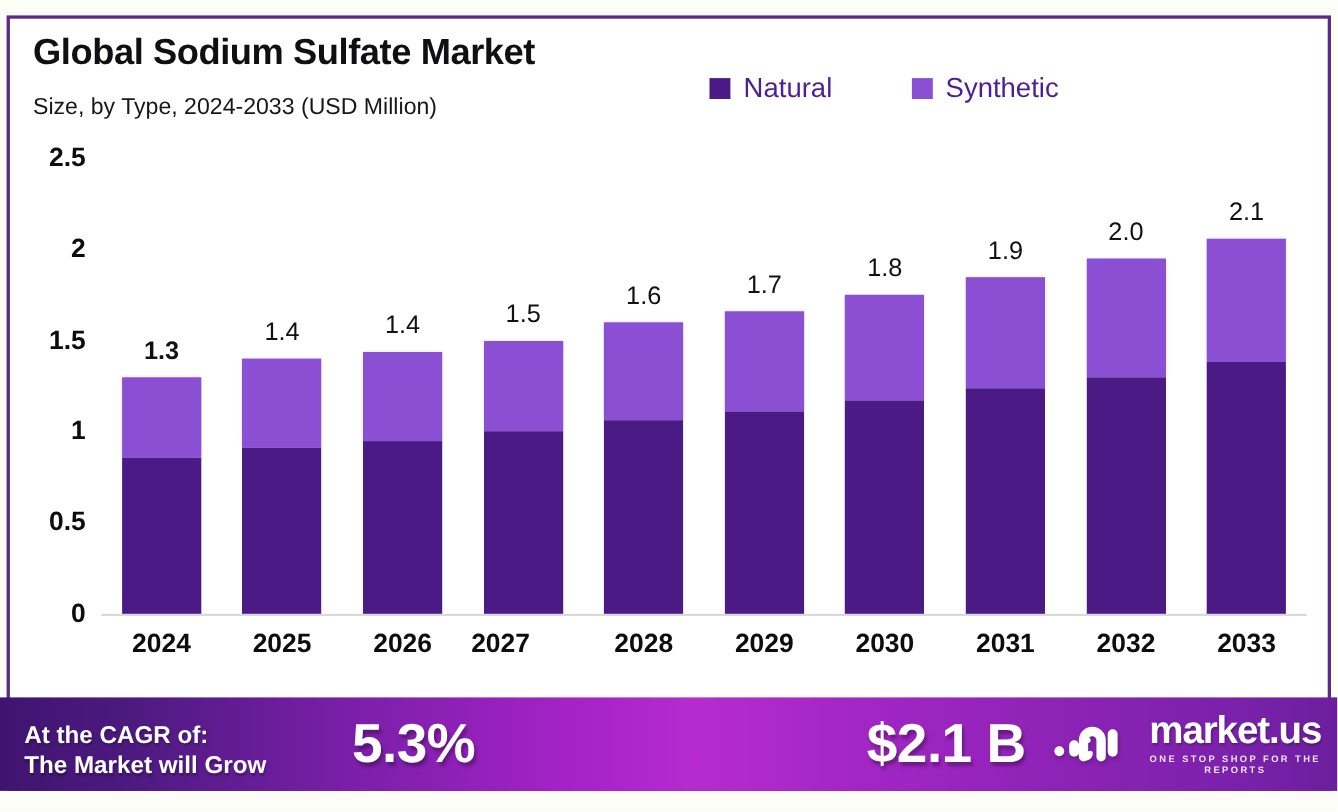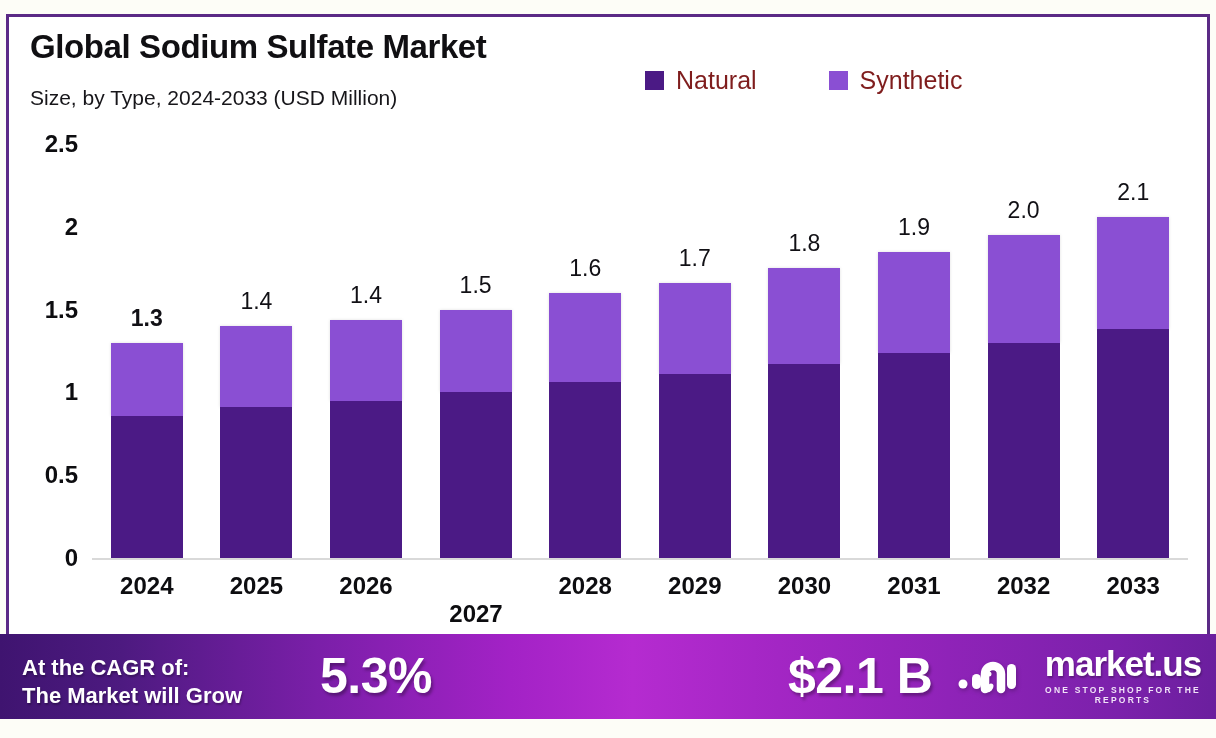--- a/index.html
+++ b/index.html
@@ -65,21 +65,21 @@
     gap: 12px;
   }
   .legend-swatch {
     width: 19px;
     height: 19px;
     display: inline-block;
     flex: none;
   }
   .legend-label {
     font-size: 25px;
-    color: #7f1d1d;
+    color: #4c1d95;
     white-space: nowrap;
   }
   .axis-line {
     position: absolute;
     left: 92px;
     top: 558px;
     width: 1096px;
     height: 2px;
     background: #d9d9d9;
   }
@@ -252,21 +252,21 @@
         <div class="seg seg-top" style="height: 81.144px; background: rgb(138, 79, 211);"></div>
         <div class="seg" style="height: 157.32px; background: rgb(75, 26, 133);"></div>
       </div>
       <div class="bar-value" style="left: 274px; top: 281.536px;">1.4</div>
       <div class="xlabel" style="left: 274px;">2026</div>
       <div class="bar-group" style="left: 347.6px; width: 72px; height: 248.4px;">
         <div class="seg seg-top" style="height: 82.8px; background: rgb(138, 79, 211);"></div>
         <div class="seg" style="height: 165.6px; background: rgb(75, 26, 133);"></div>
       </div>
       <div class="bar-value" style="left: 383.6px; top: 271.6px;">1.5</div>
-      <div class="xlabel" style="left: 384px; margin-top: 28px;">2027</div>
+      <div class="xlabel" style="left: 363px;">2027</div>
       <div class="bar-group" style="left: 457.2px; width: 72px; height: 264.96px;">
         <div class="seg seg-top" style="height: 89.424px; background: rgb(138, 79, 211);"></div>
         <div class="seg" style="height: 175.536px; background: rgb(75, 26, 133);"></div>
       </div>
       <div class="bar-value" style="left: 493.2px; top: 255.04px;">1.6</div>
       <div class="xlabel" style="left: 493.2px;">2028</div>
       <div class="bar-group" style="left: 566.8px; width: 72px; height: 274.896px;">
         <div class="seg seg-top" style="height: 91.08px; background: rgb(138, 79, 211);"></div>
         <div class="seg" style="height: 183.816px; background: rgb(75, 26, 133);"></div>
       </div>

